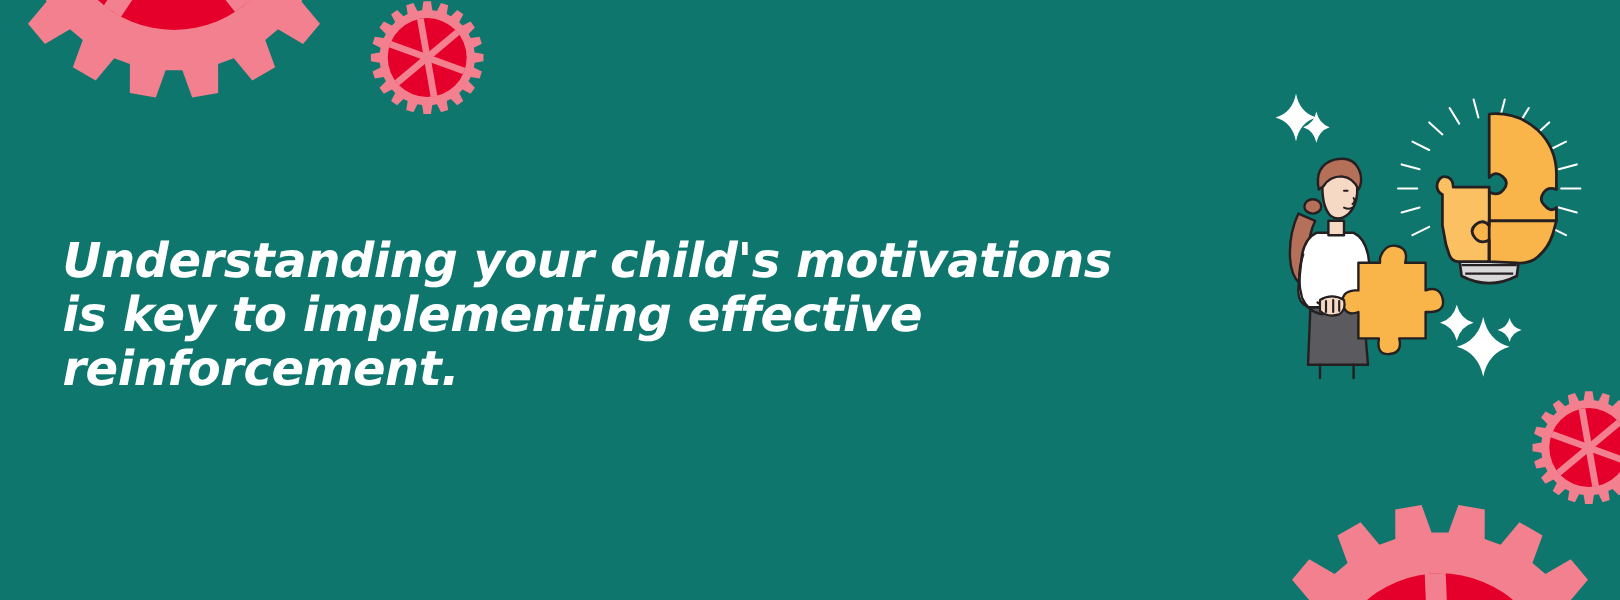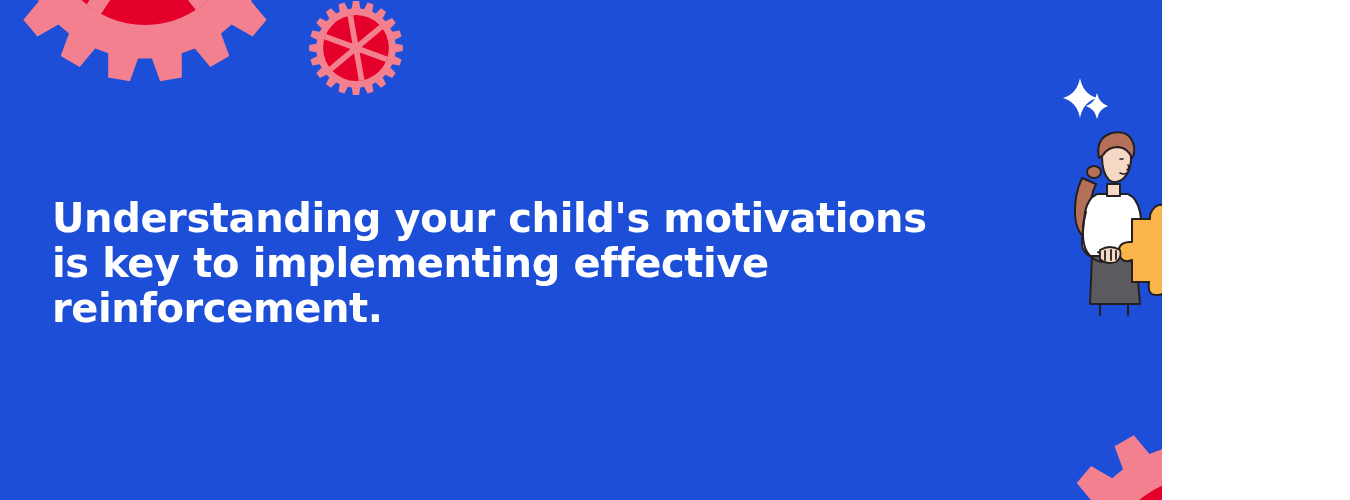--- a/index.html
+++ b/index.html
@@ -7,24 +7,25 @@
     margin: 0;
     padding: 0;
     background: #ffffff;
   }
   body {
     font-family: "Liberation Sans", sans-serif;
   }
 
   .banner {
     position: relative;
-    width: 1162px;
+    width: 1350px;
     height: 500px;
     overflow: hidden;
-    background: #1d4ed8;
+    background: #0f766e;
+    font-style: italic;
   }
 
   
   .deco-layer {
     position: absolute;
     inset: 0;
     width: 1350px;
     height: 500px;
     pointer-events: none;
   }

